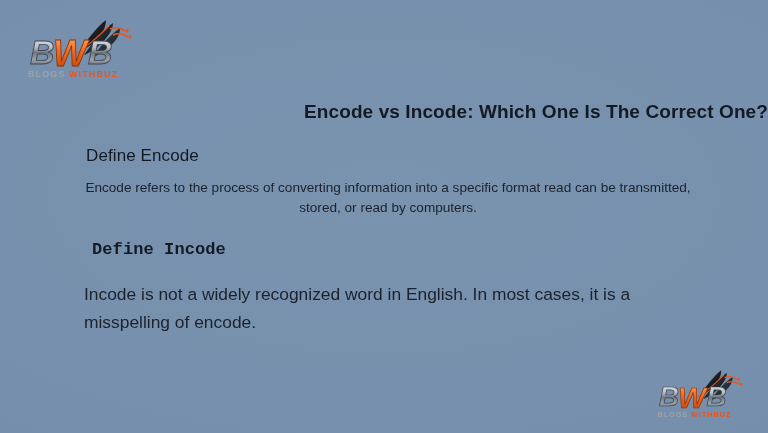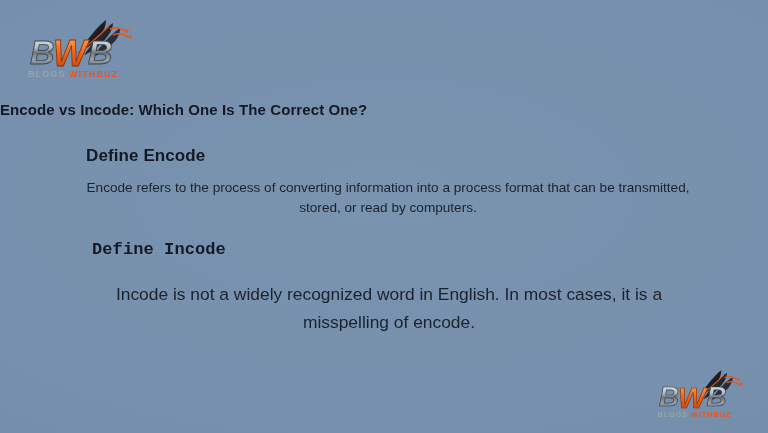--- a/index.html
+++ b/index.html
@@ -58,34 +58,34 @@
     left: 0;
     top: 0;
     width: 768px;
   }
 
   .title {
     position: absolute;
     left: 0;
     top: 101px;
     width: 768px;
-    text-align: left;
-    font-size: 15px;
+    text-align: right;
+    font-size: 19px;
     font-weight: bold;
     color: #141a24;
     letter-spacing: 0.1px;
     white-space: nowrap;
   }
 
   .sub-encode {
     position: absolute;
     left: 86px;
     top: 146px;
     font-size: 17px;
-    font-weight: bold;
+    font-weight: normal;
     color: #141a24;
     letter-spacing: 0.1px;
   }
 
   .para-encode {
     position: absolute;
     left: 84px;
     top: 178px;
     width: 608px;
     text-align: center;
@@ -103,21 +103,21 @@
     color: #141a24;
     letter-spacing: 0.1px;
     font-family: Liberation Mono, monospace;
   }
 
   .para-incode {
     position: absolute;
     left: 84px;
     top: 280px;
     width: 610px;
-    text-align: center;
+    text-align: left;
     font-size: 17.4px;
     line-height: 28px;
     color: #1c222c;
   }
 </style>
 </head>
 <body>
 
 <div id="slide">
 
@@ -168,21 +168,21 @@
       </svg>
     </div>
   </div>
 
   <div class="content">
 
     <div class="title">Encode vs Incode: Which One Is The Correct One?</div>
 
     <div class="sub-encode">Define Encode</div>
 
-    <div class="para-encode">Encode refers to the process of converting information into a process format that can be transmitted, stored, or read by computers.</div>
+    <div class="para-encode">Encode refers to the process of converting information into a specific format read can be transmitted, stored, or read by computers.</div>
 
     <div class="sub-incode">Define Incode</div>
 
     <div class="para-incode">Incode is not a widely recognized word in English. In most cases, it is a misspelling of encode.</div>
 
   </div>
 
   <div class="logo logo-bottom">
     <div class="logo-inner">
       <svg class="logo-svg" viewBox="0 0 132 66" xmlns="http://www.w3.org/2000/svg">

